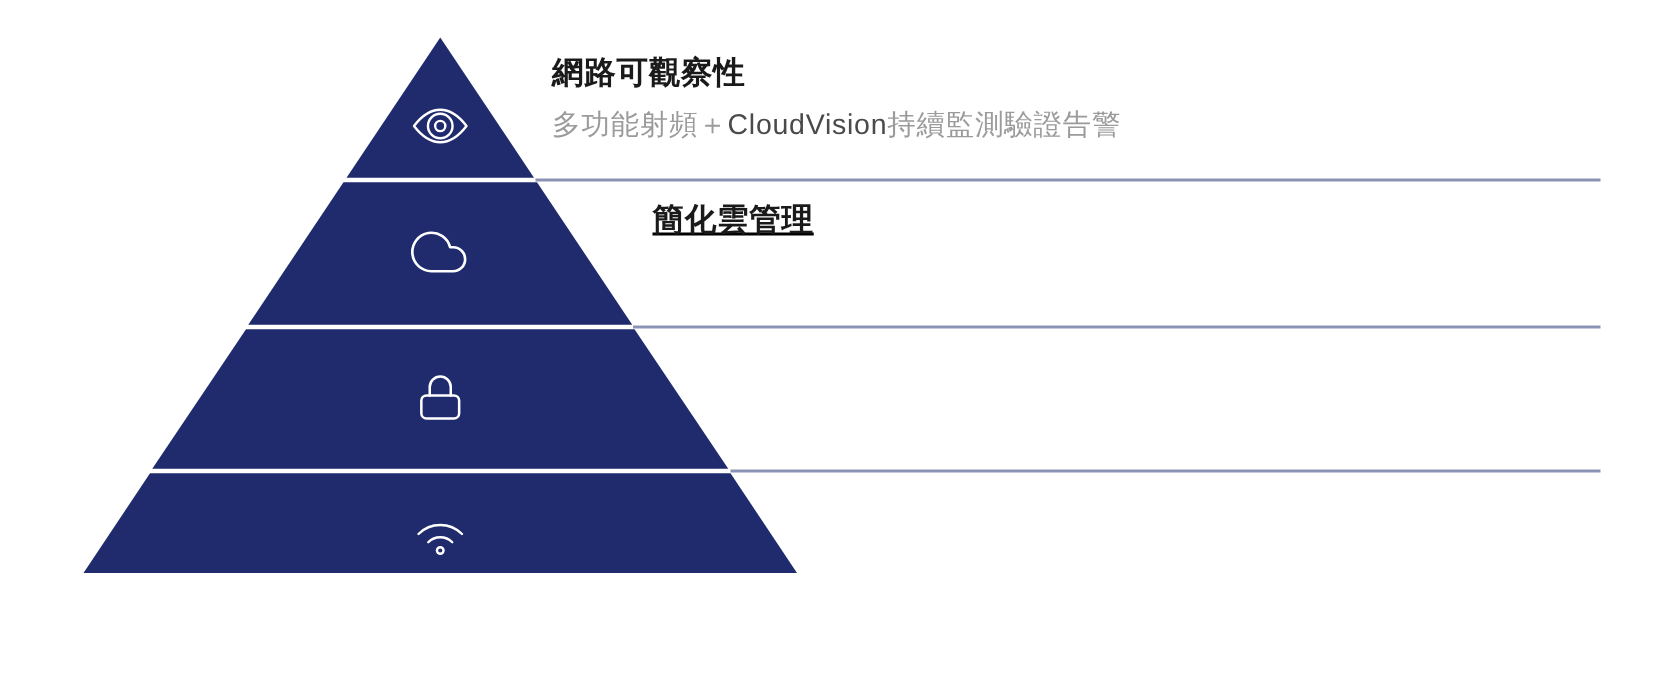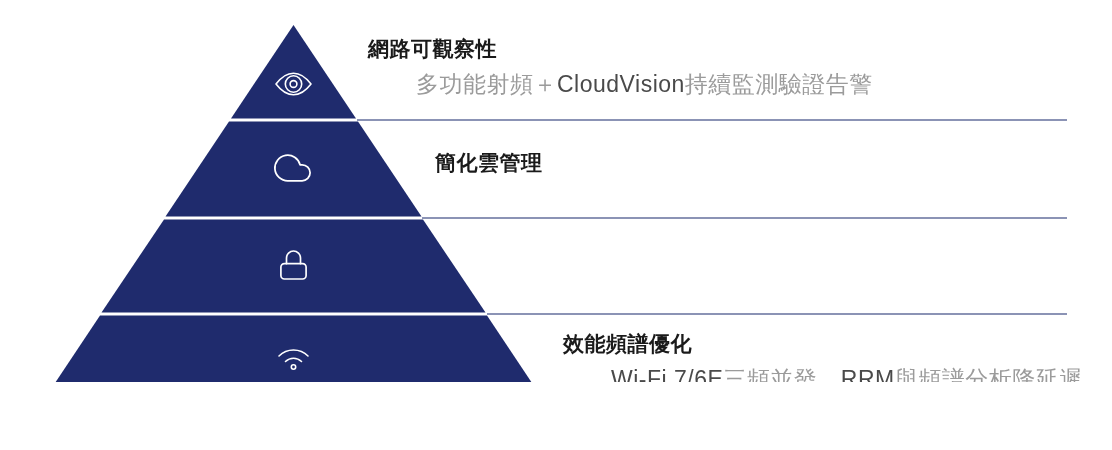--- a/index.html
+++ b/index.html
@@ -28,30 +28,29 @@
   .tier-text { position: absolute; white-space: nowrap; }
   .tier-title {
     font-size: 21px;
     font-weight: bold;
     color: var(--title);
     line-height: 26px;
     letter-spacing: 0.5px;
   }
   .tier-sub {
     margin-top: 9px;
-    font-size: 23px;
+    font-size: 19px;
     font-weight: normal;
     color: var(--sub);
     line-height: 26px;
     letter-spacing: 0.5px;
-    margin-left: 48px;
   }
   .tier-sub .latin { color: var(--sub-latin); }
   .t1 { left: 368px; top: 36px; }
-  .t2 { left: 435px; top: 150px; }
+  .t2 { left: 435px; top: 134px; text-decoration: underline; }
   .t3 { left: 502px; top: 234px; }
   .t4 { left: 563px; top: 331px; }
 </style>
 </head>
 <body>
 
 <div class="canvas">
 
   <svg width="1112" height="450" viewBox="0 0 1112 450">
 
@@ -85,18 +84,14 @@
 
   <div class="tier-text t1">
     <div class="tier-title">網路可觀察性</div>
     <div class="tier-sub"><span>多功能射頻＋</span><span class="latin">CloudVision</span><span>持續監測驗證告警</span></div>
   </div>
   <div class="tier-text t2">
     <div class="tier-title">簡化雲管理</div>
   </div>
   <div class="tier-text t3">
   </div>
-  <div class="tier-text t4">
-    <div class="tier-title">效能頻譜優化</div>
-    <div class="tier-sub"><span class="latin">Wi-Fi 7/6E</span><span>三頻並發、</span><span class="latin">RRM</span><span>與頻譜分析降延遲</span></div>
-  </div>
 
 </div>
 
 </body></html>

